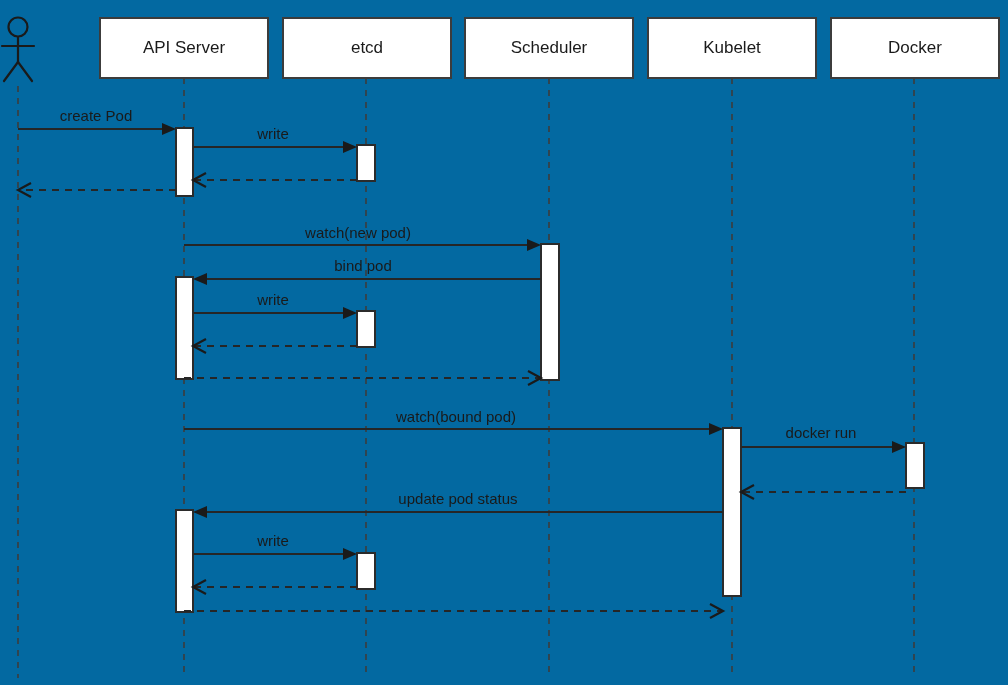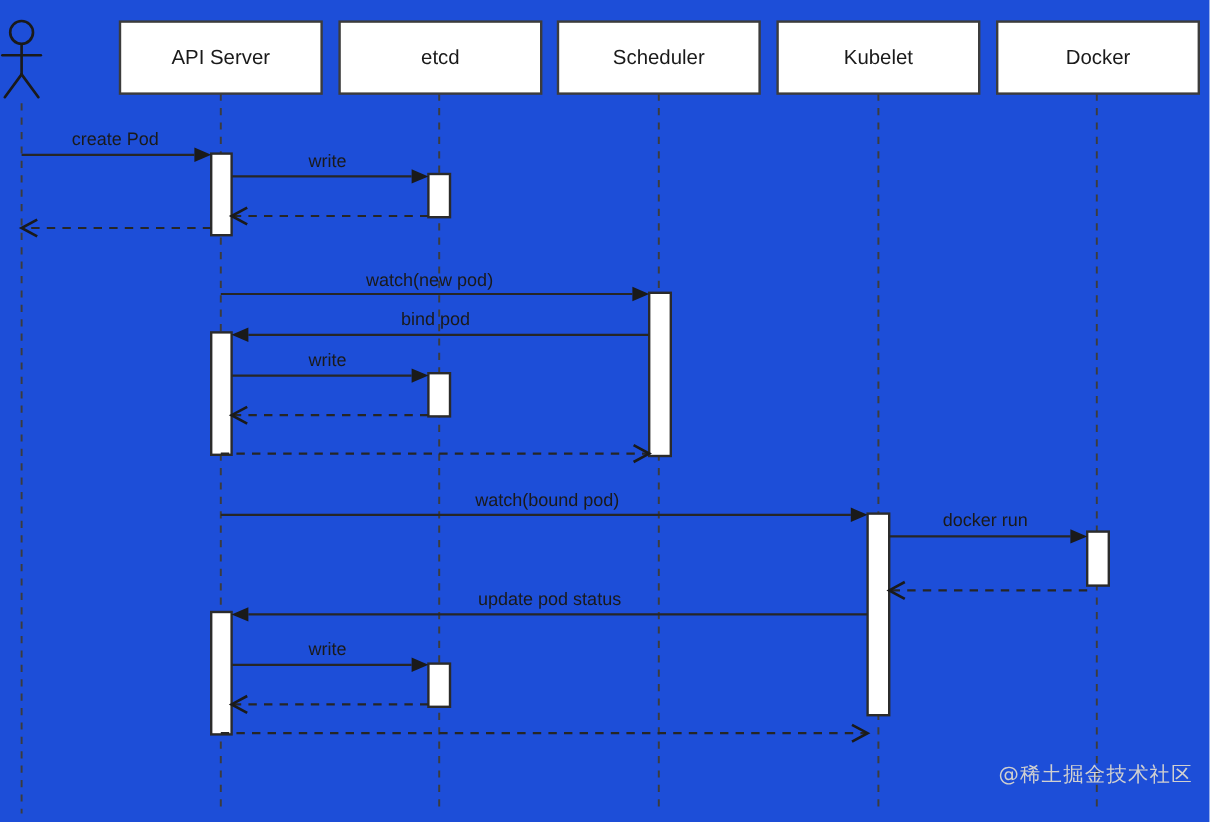--- a/index.html
+++ b/index.html
@@ -6,21 +6,21 @@
   html, body {
     margin: 0;
     padding: 0;
     background: #ffffff;
     font-family: "Liberation Sans", sans-serif;
   }
   #diagram-root {
     position: relative;
     width: 1008px;
     height: 685px;
-    background: #1d4ed8;
+    background: #0369a1;
     overflow: hidden;
   }
   #diagram-svg {
     position: absolute;
     left: 0;
     top: 0;
     width: 1008px;
     height: 685px;
     display: block;
   }
@@ -227,14 +227,13 @@
         <text class="msg-label" x="358" y="238">watch(new pod)</text>
         <text class="msg-label" x="363" y="271">bind pod</text>
         <text class="msg-label" x="273" y="305">write</text>
         <text class="msg-label" x="456" y="422">watch(bound pod)</text>
         <text class="msg-label" x="821" y="438">docker run</text>
         <text class="msg-label" x="458" y="504">update pod status</text>
         <text class="msg-label" x="273" y="546">write</text>
       </g>
   </svg>
 
-  <div class="watermark">@稀土掘金技术社区</div>
 </div>
 
 </body></html>

